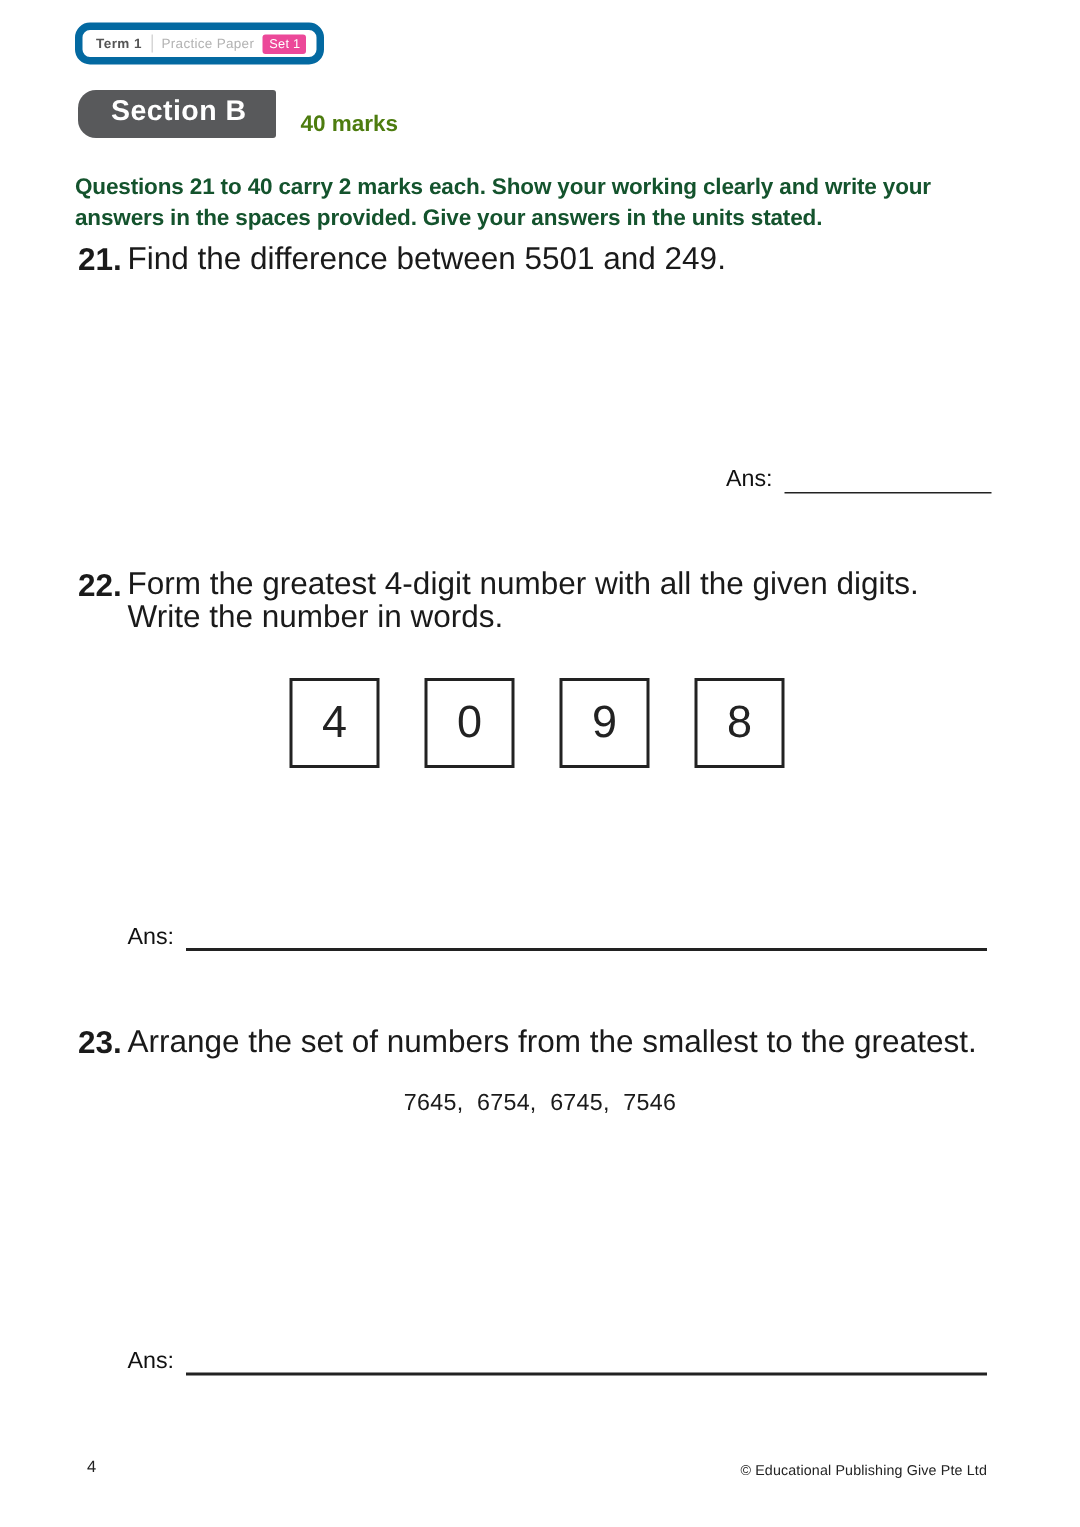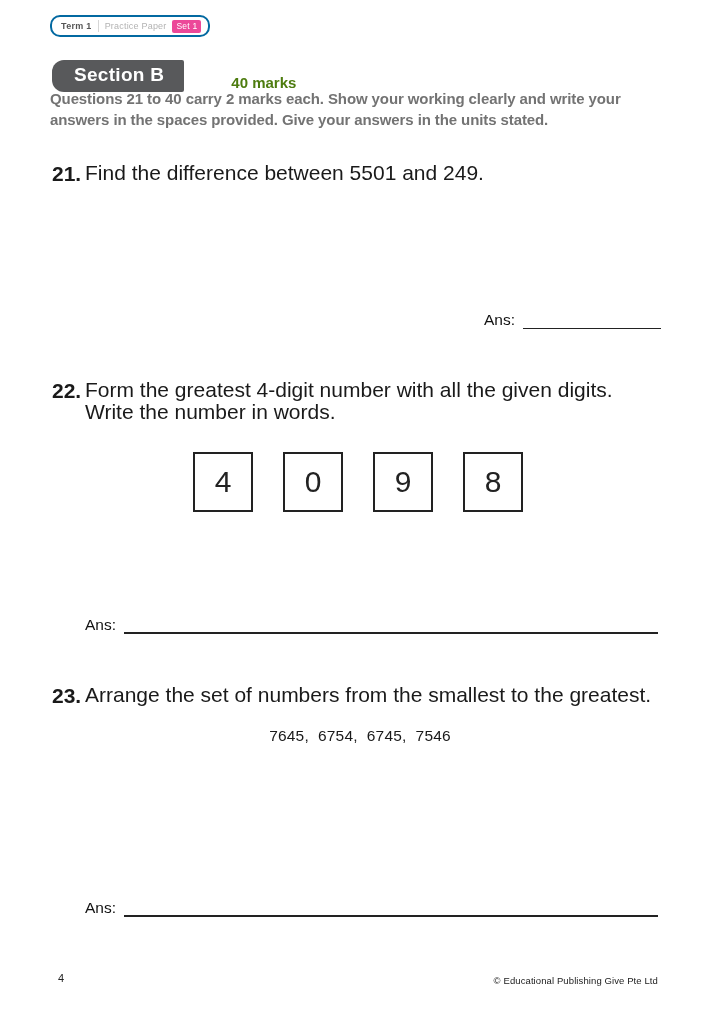--- a/index.html
+++ b/index.html
@@ -12,45 +12,45 @@
     color:#1a1a1a;
     overflow:hidden;
     box-shadow:0 0 4px rgba(0,0,0,.15);
   }
 
   
   .top-badge {
     position:absolute; left:50px; top:15px;
     display:flex; align-items:center; gap:6px;
     height:18px; padding:0 7px 0 9px;
-    border:2px solid #0369a1; border-radius:10px;
+    border:5px solid #0369a1; border-radius:10px;
     font-size:9px; background:#fff;
   }
   .top-badge .term { font-weight:bold; color:#555; letter-spacing:.3px; }
   .top-badge .sep { width:1px; height:12px; background:#d6d6d6; }
   .top-badge .paper { color:#b3b3b3; letter-spacing:.2px; }
   .top-badge .set {
     background:#ec4899; color:#fff; border-radius:2px;
     padding:1px 4px 2px; font-size:8.5px; letter-spacing:.2px;
   }
 
   
-  .section-row { position:absolute; left:52px; top:60px; display:flex; align-items:center;gap:31px; }
+  .section-row { position:absolute; left:52px; top:60px; display:flex; align-items:center; }
   .section-box {
     background:#58595b; color:#fff;
     font-weight:bold; font-size:19px; letter-spacing:.3px;
     padding:4px 20px 6px 22px;
     border-radius:12px 2px 2px 12px;
   }
   .marks { margin-left:16px; font-weight:bold; font-size:15px; color:#4d7c0f;margin-top:12px; }
 
   .instructions {
-    position:absolute; left:50px; top:89px; width:615px;
+    position:absolute; left:50px; top:115px; width:615px;
     font-weight:bold; font-size:15px; line-height:20.5px;
-    letter-spacing:-0.1px; color:#737373;
+    letter-spacing:-0.1px; color:#14532d;
   }
 
   
   .question { position:absolute; display:flex; }
   .q-num { font-weight:bold; font-size:21px; width:33px; flex:none; }
   .q-text { font-size:21px; line-height:21.5px; }
 
   .q21 { left:52px; top:162px; width:600px; }
   .q22 { left:52px; top:379px; width:600px; }
   .q22 .q-text { width:540px; }

